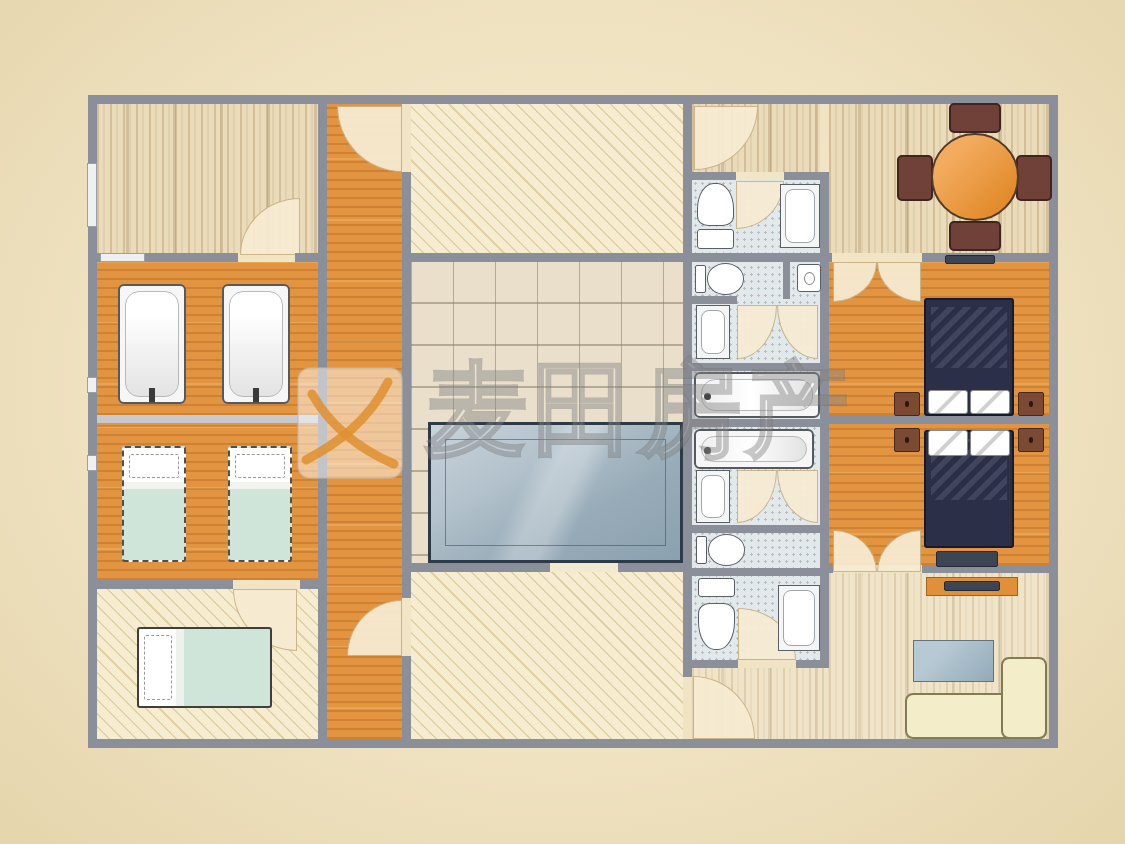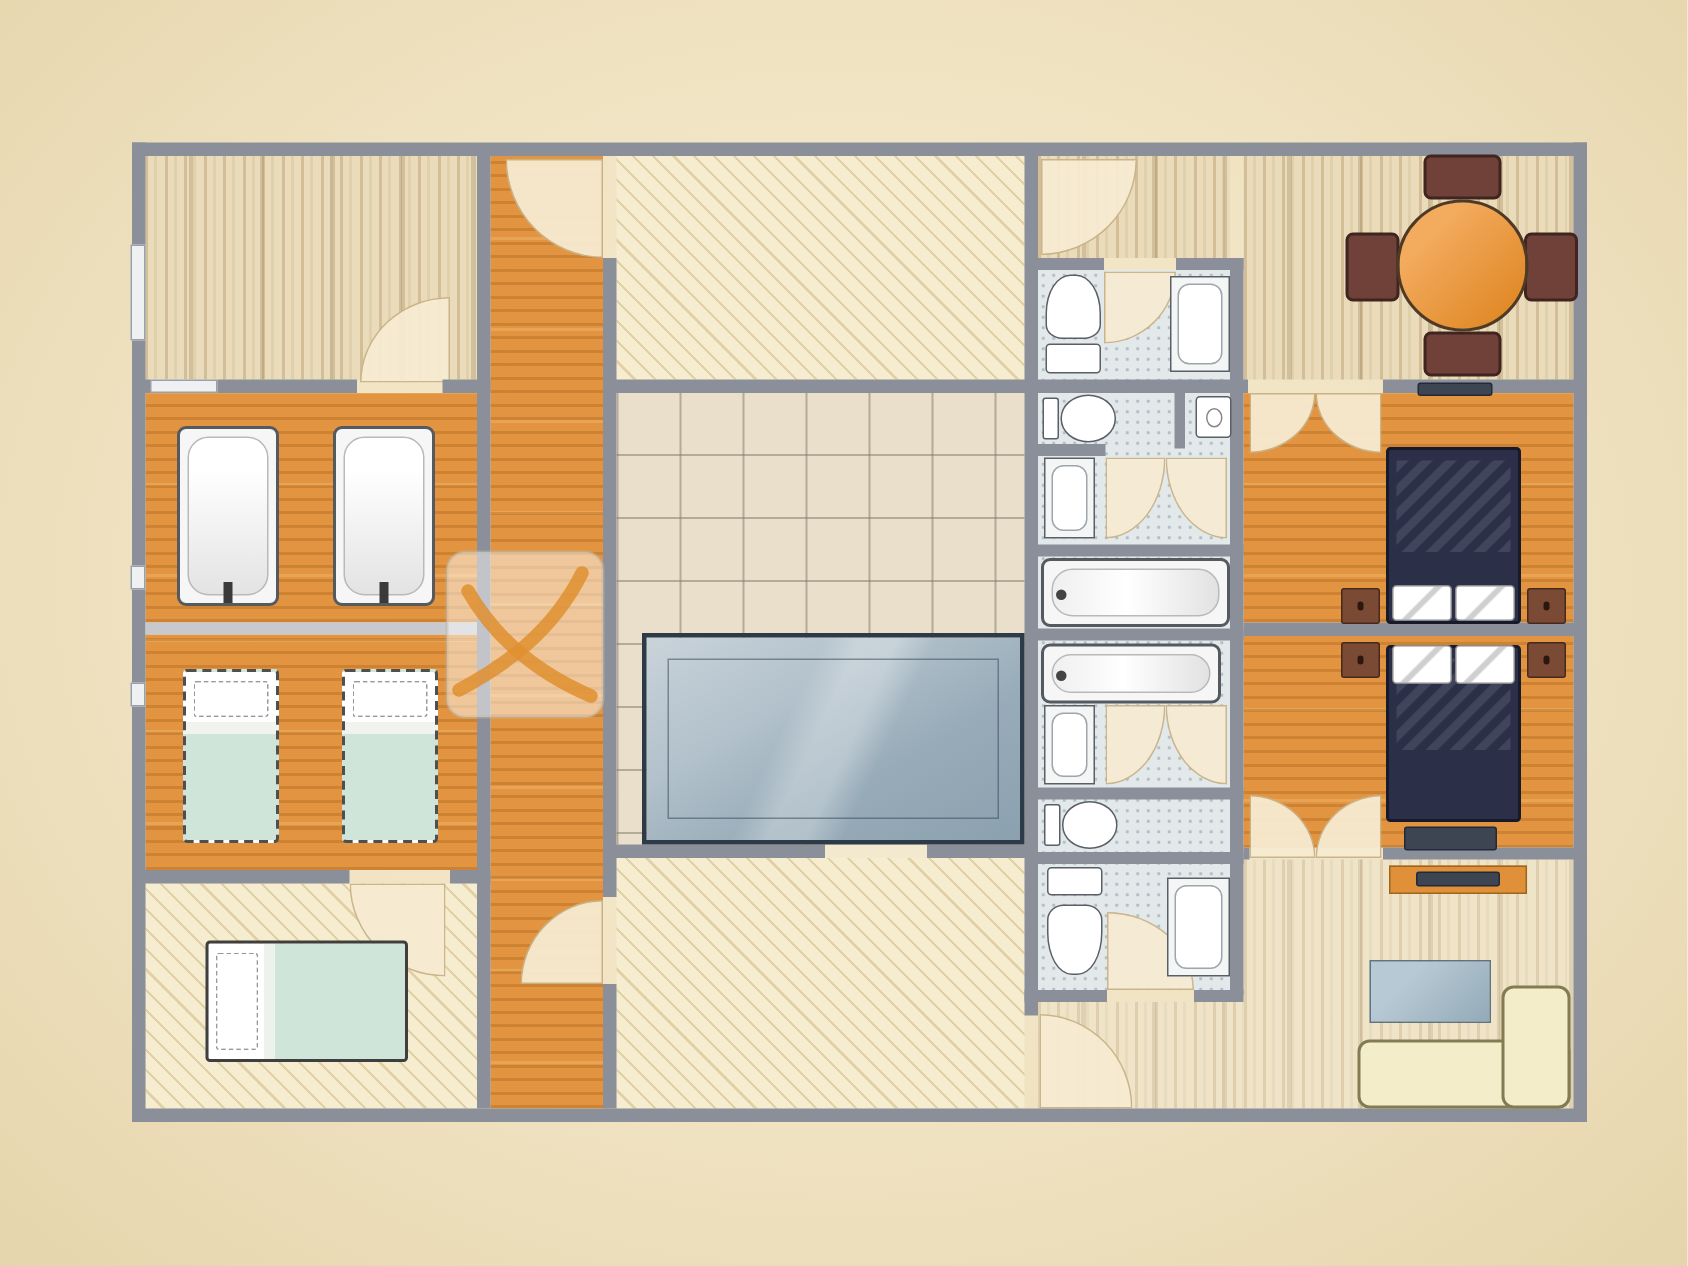--- a/index.html
+++ b/index.html
@@ -203,13 +203,14 @@
       <div class="el sofa" style="left: 1001px; top: 657px; width: 46px; height: 82px;"></div>
     </div>
 
   <div class="wm" style="left:296px;top:366px;width:108px;height:114px">
     <svg width="108" height="114" viewBox="0 0 108 114">
       <rect x="2" y="2" width="104" height="110" rx="12" fill="rgba(255,255,255,0.48)" stroke="rgba(190,185,170,0.5)" stroke-width="2"></rect>
       <path d="M16 28 C 38 66, 70 86, 98 98" fill="none" stroke="#df8f2f" stroke-width="9" stroke-linecap="round" opacity="0.85"></path>
       <path d="M92 16 C 72 56, 40 78, 10 94" fill="none" stroke="#df8f2f" stroke-width="9" stroke-linecap="round" opacity="0.85"></path>
     </svg>
   </div>
+  <div class="wm wm-text">麦田房产</div>
 </div>
 
 </body></html>

